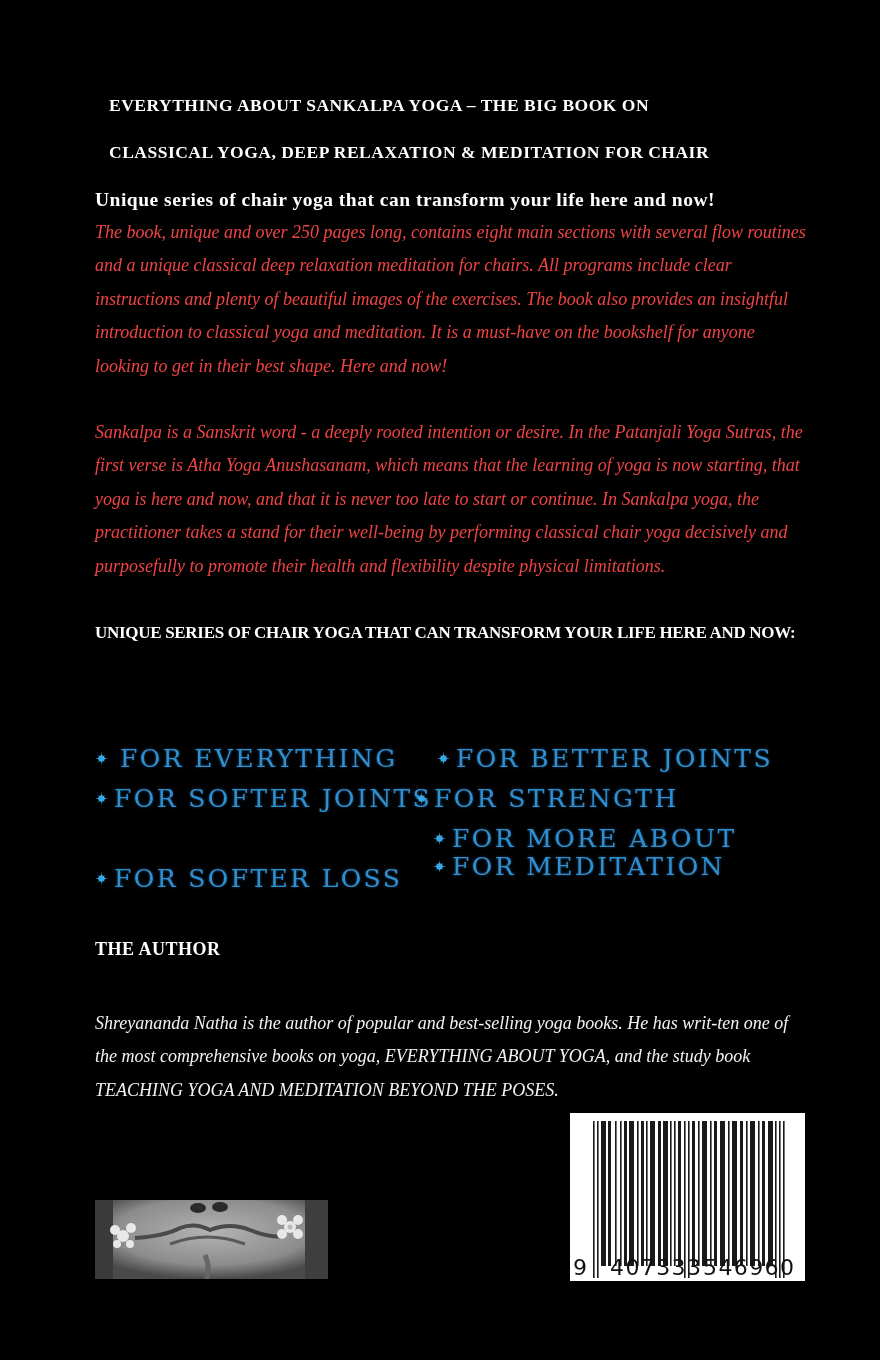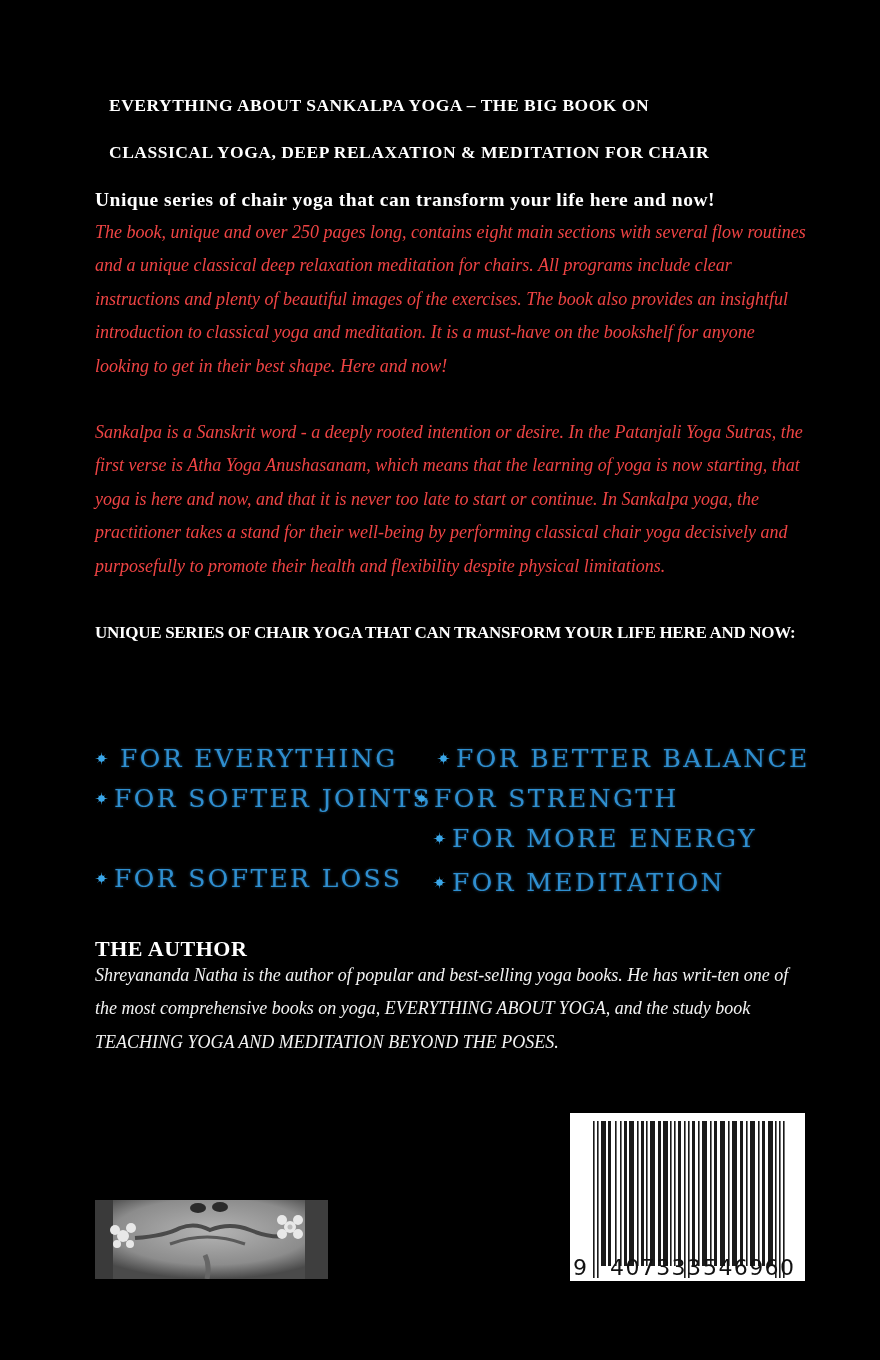--- a/index.html
+++ b/index.html
@@ -36,24 +36,24 @@
     text-shadow: 0 0 3px rgba(60,150,220,0.5);
   }
   .star {
     display: inline-block; width: 13px; height: 13px; margin-right: 6px;
     position: relative;
   }
   .star svg { width: 13px; height: 13px; display: block; }
   .author-heading {
     position: absolute; left: 95px; top: 935px;
     font-family: "Liberation Serif", serif; font-weight: bold;
-    font-size: 22px; line-height: 28px; letter-spacing: 0.5px; margin: 0;
+    font-size: 18px; line-height: 28px; letter-spacing: 0.5px; margin: 0;
   }
   .author-para {
-    position: absolute; left: 95px; top: 959px; width: 715px;
+    position: absolute; left: 95px; top: 1007px; width: 715px;
     font-family: "Liberation Serif", serif; font-style: italic;
     font-size: 18px; line-height: 33.4px; color: #f2f2f2; margin: 0;
   }
   .photo {
     position: absolute; left: 95px; top: 1200px; width: 233px; height: 79px;
     background: linear-gradient(180deg, #6a6a6a 0%, #9a9a9a 30%, #8a8a8a 60%, #6c6c6c 100%);
     overflow: hidden;
   }
   .photo svg { width: 100%; height: 100%; display: block; }
   .barcode {
@@ -120,21 +120,21 @@
 
   <div class="benefit" style="left:342px;top:4px">
     <span class="star">
         <svg viewBox="0 0 20 20">
           <g fill="#3aa6e8">
             <circle cx="10" cy="10" r="5"></circle>
             <path d="M10 0 L11 7 L10 10 L9 7Z M10 20 L11 13 L10 10 L9 13Z M0 10 L7 9 L10 10 L7 11Z M20 10 L13 9 L10 10 L13 11Z M3 3 L8 8 L10 10 L7.5 8.5Z M17 17 L12 12 L10 10 L12.5 11.5Z M17 3 L12 8 L10 10 L11.5 7.5Z M3 17 L8 12 L10 10 L8.5 12.5Z"></path>
           </g>
         </svg>
       </span>
-    <span>FOR BETTER BALANCE</span>
+    <span>FOR BETTER JOINTS</span>
   </div>
   <div class="benefit" style="left:320px;top:44px">
     <span class="star">
         <svg viewBox="0 0 20 20">
           <g fill="#3aa6e8">
             <circle cx="10" cy="10" r="5"></circle>
             <path d="M10 0 L11 7 L10 10 L9 7Z M10 20 L11 13 L10 10 L9 13Z M0 10 L7 9 L10 10 L7 11Z M20 10 L13 9 L10 10 L13 11Z M3 3 L8 8 L10 10 L7.5 8.5Z M17 17 L12 12 L10 10 L12.5 11.5Z M17 3 L12 8 L10 10 L11.5 7.5Z M3 17 L8 12 L10 10 L8.5 12.5Z"></path>
           </g>
         </svg>
       </span>
@@ -142,23 +142,23 @@
   </div>
   <div class="benefit" style="left:338px;top:84px">
     <span class="star">
         <svg viewBox="0 0 20 20">
           <g fill="#3aa6e8">
             <circle cx="10" cy="10" r="5"></circle>
             <path d="M10 0 L11 7 L10 10 L9 7Z M10 20 L11 13 L10 10 L9 13Z M0 10 L7 9 L10 10 L7 11Z M20 10 L13 9 L10 10 L13 11Z M3 3 L8 8 L10 10 L7.5 8.5Z M17 17 L12 12 L10 10 L12.5 11.5Z M17 3 L12 8 L10 10 L11.5 7.5Z M3 17 L8 12 L10 10 L8.5 12.5Z"></path>
           </g>
         </svg>
       </span>
-    <span>FOR MORE ENERGY</span>
-  </div>
-  <div class="benefit" style="left:338px;top:128px">
+    <span>FOR MORE ABOUT</span>
+  </div>
+  <div class="benefit" style="left:338px;top:112px">
     <span class="star">
         <svg viewBox="0 0 20 20">
           <g fill="#3aa6e8">
             <circle cx="10" cy="10" r="5"></circle>
             <path d="M10 0 L11 7 L10 10 L9 7Z M10 20 L11 13 L10 10 L9 13Z M0 10 L7 9 L10 10 L7 11Z M20 10 L13 9 L10 10 L13 11Z M3 3 L8 8 L10 10 L7.5 8.5Z M17 17 L12 12 L10 10 L12.5 11.5Z M17 3 L12 8 L10 10 L11.5 7.5Z M3 17 L8 12 L10 10 L8.5 12.5Z"></path>
           </g>
         </svg>
       </span>
     <span>FOR MEDITATION</span>
   </div>

